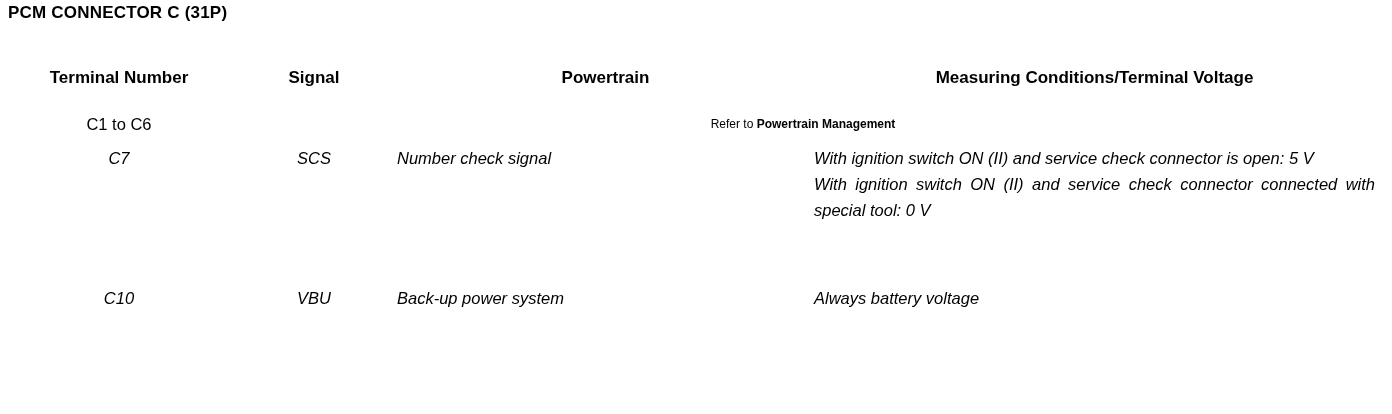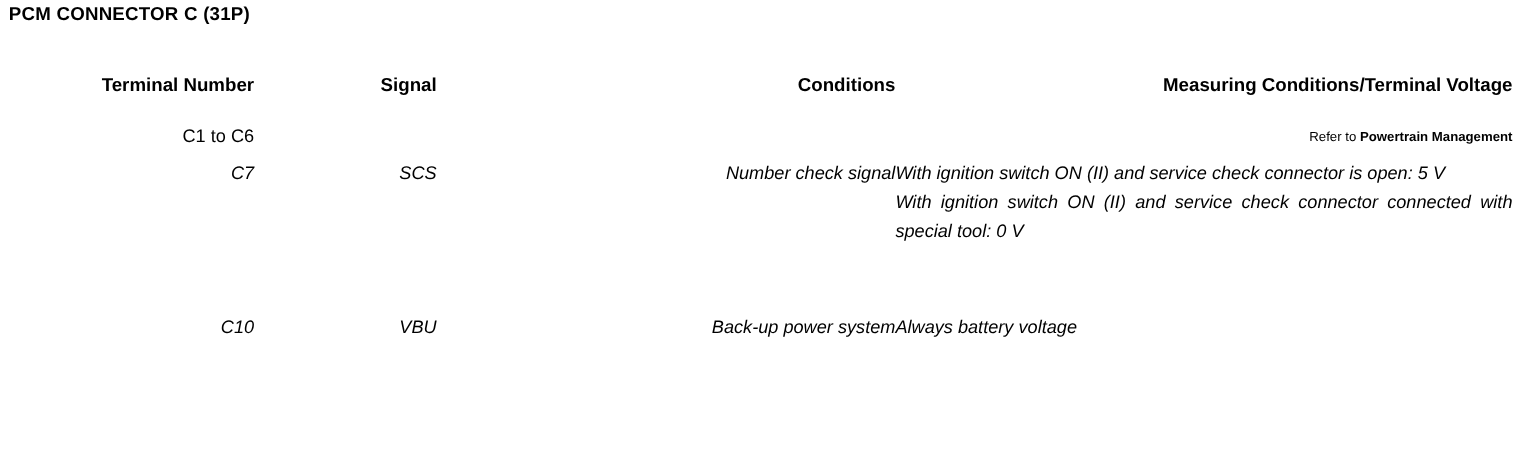--- a/index.html
+++ b/index.html
@@ -43,21 +43,20 @@
     width: 1368px;
     border-collapse: collapse;
     table-layout: fixed;
     font-size: 16.5px;
   }
   .spec-table td, .spec-table th {
     padding: 0;
     margin: 0;
     vertical-align: top;
     border: 0;
-    text-align: right;
   }
 
   
   .rule-top    { border-top: 3px solid #000; }
   .rule-thin   { border-top: 2px solid #000; }
   .rule-bottom { border-bottom: 3px solid #000; }
 
   
   .vdiv { border-right: 2px solid #000; }
 
@@ -65,20 +64,21 @@
   col.c-term { width: 224px; }
   col.c-sig  { width: 166px; }
   col.c-desc { width: 417px; }
   col.c-meas { width: 561px; }
 
   
   .hdr td {
     height: 51px;
     font-weight: bold;
     font-size: 17px;
+    text-align: center;
     vertical-align: middle;
     line-height: 20px;
   }
 
   
   .refer-row td {
     height: 42px;
     vertical-align: middle;
   }
   .refer-term {
@@ -131,21 +131,21 @@
       <col class="c-term">
       <col class="c-sig">
       <col class="c-desc">
       <col class="c-meas">
     </colgroup>
     <tbody>
 
       <tr class="hdr">
         <td class="rule-top rule-thin vdiv">Terminal Number</td>
         <td class="rule-top rule-thin vdiv">Signal</td>
-        <td class="rule-top rule-thin vdiv">Conditions</td>
+        <td class="rule-top rule-thin vdiv">Powertrain</td>
         <td class="rule-top rule-thin">Measuring Conditions/Terminal Voltage</td>
       </tr>
 
       <tr class="refer-row">
         <td class="rule-thin refer-term vdiv">C1 to C6</td>
         <td class="rule-thin refer-text" colspan="3">
           <span>Refer to </span><span class="bold">Powertrain Management</span>
         </td>
       </tr>
 

